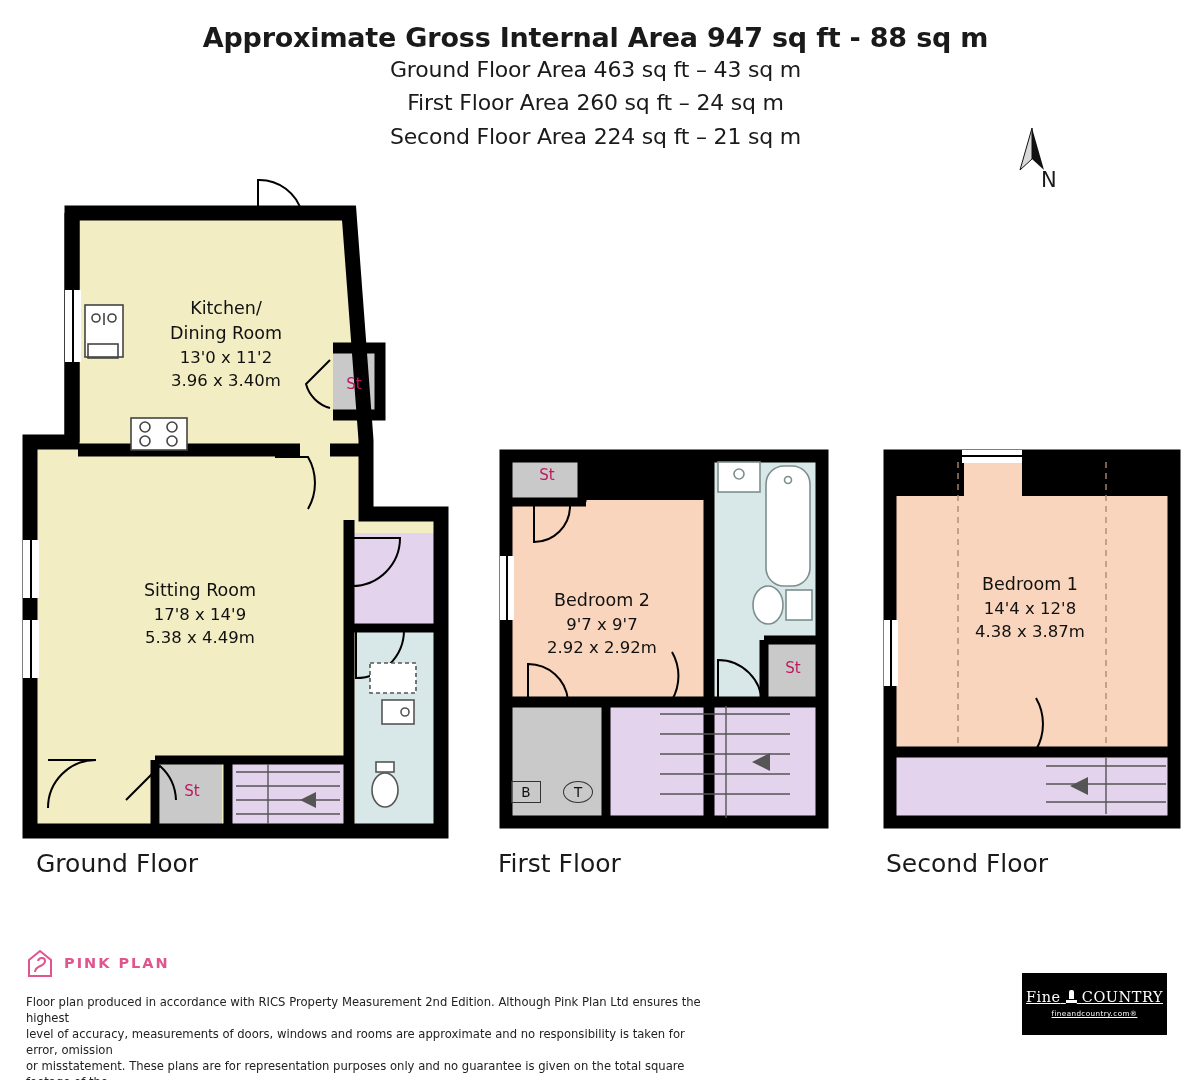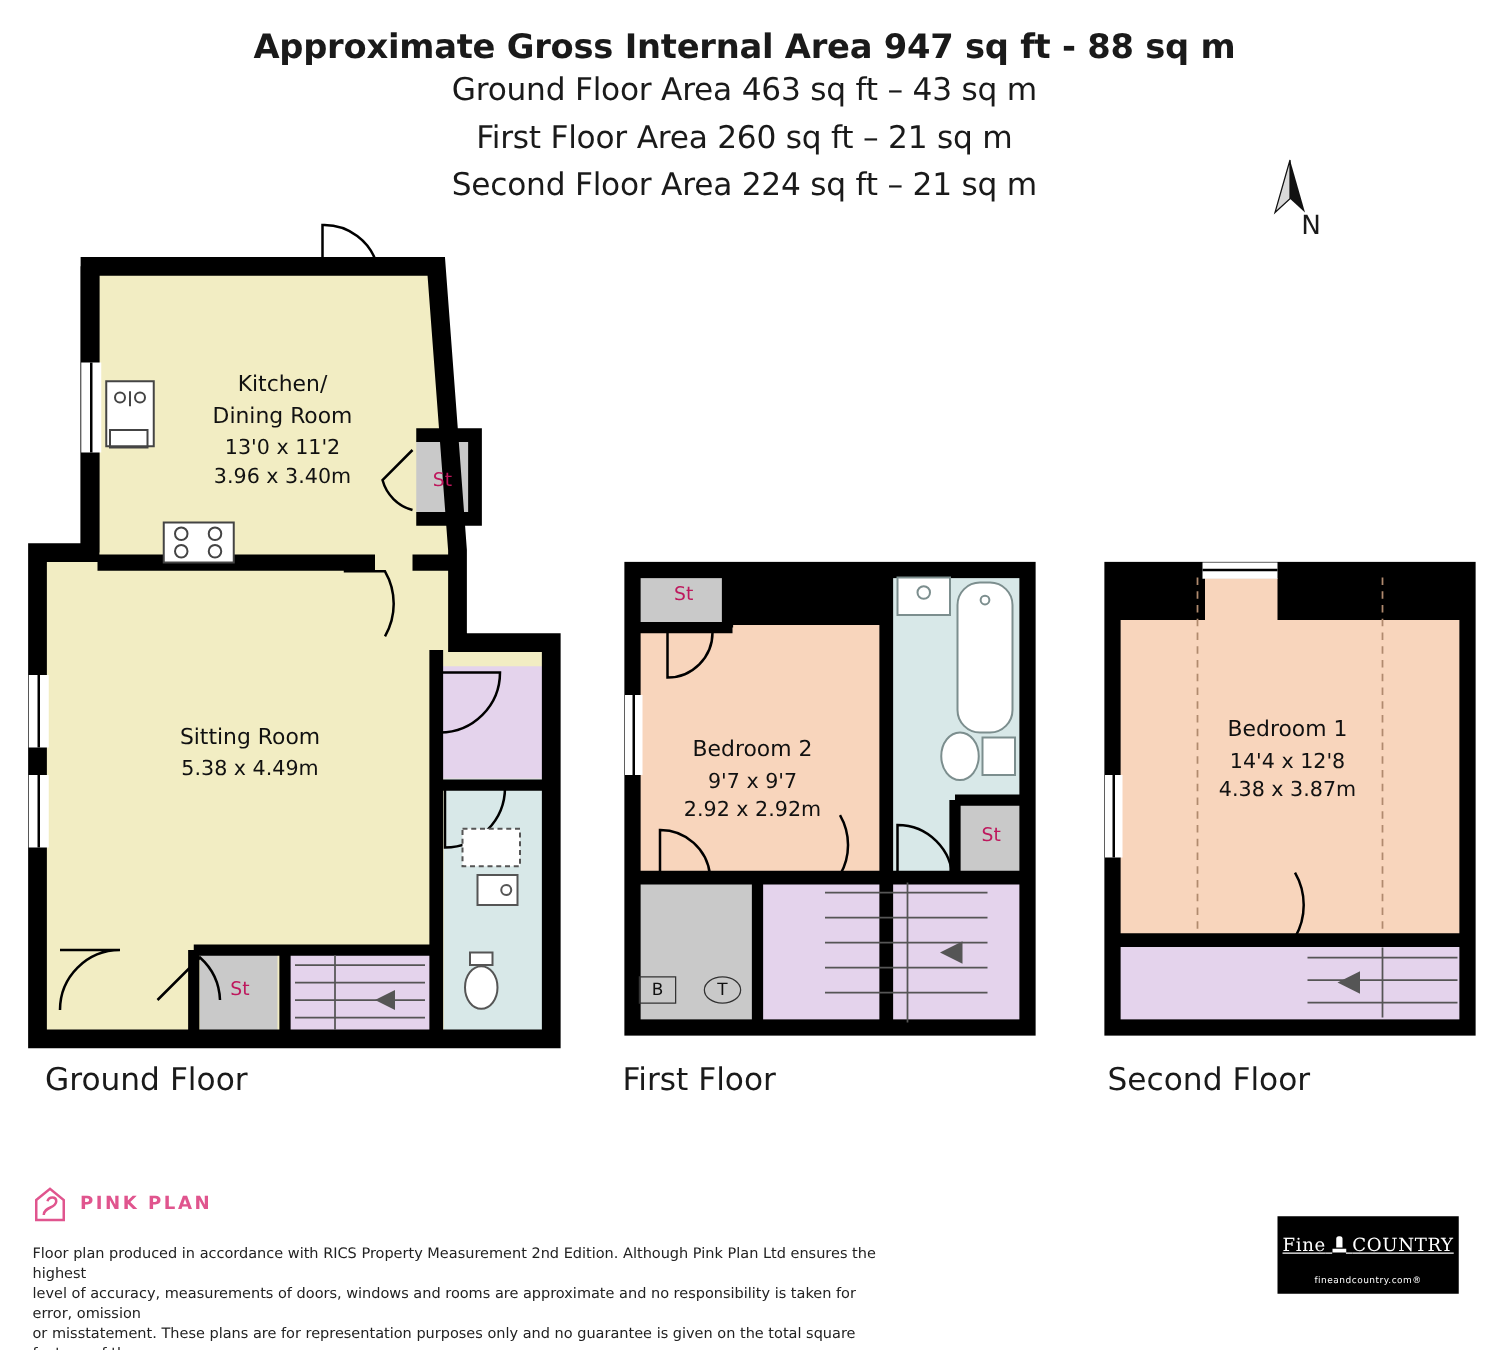--- a/index.html
+++ b/index.html
@@ -25,21 +25,21 @@
     text-align: center;
     padding-top: 22px;
   }
   .header .title {
     font-size: 27px;
     font-weight: bold;
     letter-spacing: -0.2px;
     line-height: 1.15;
   }
   .header .sub {
-    font-size: 25px;
+    font-size: 22px;
     font-weight: normal;
     line-height: 1.52;
     letter-spacing: -0.2px;
   }
 
   
   .north {
     position: absolute;
     left: 1000px;
     top: 126px;
@@ -131,21 +131,22 @@
     font-family: "DejaVu Serif", "Liberation Serif", serif;
     font-size: 14.5px;
     letter-spacing: 0.5px;
     margin-top: 16px;
     white-space: nowrap;
     text-decoration: underline;
   }
   .fnc .fnc2 {
     font-size: 7.2px;
     letter-spacing: 0.4px;
-    margin-top: 14px;
+    margin-top: 4px;
+    text-decoration: underline;
   }
   .fnc .urn {
     display: inline-block;
     width: 11px;
     height: 14px;
     position: relative;
     vertical-align: -2px;
   }
   .fnc .urn:before {
     content: "";
@@ -160,21 +161,21 @@
     left: 0; top: 10px; width: 11px; height: 3px;
     background: #fff;
   }
 </style>
 </head>
 <body>
 
 <div class="header">
   <div class="title">Approximate Gross Internal Area 947 sq ft - 88 sq m</div>
   <div class="sub">Ground Floor Area 463 sq ft – 43 sq m</div>
-  <div class="sub">First Floor Area 260 sq ft – 21 sq m</div>
+  <div class="sub">First Floor Area 260 sq ft – 24 sq m</div>
   <div class="sub">Second Floor Area 224 sq ft – 21 sq m</div>
 </div>
 
 <div class="north">
   <svg width="70" height="50" viewBox="0 0 70 50">
     <polygon points="32,2 44,44 32,33" fill="#111"></polygon>
     <polygon points="32,2 20,44 32,33" fill="#d9d9d9" stroke="#111" stroke-width="1"></polygon>
   </svg>
   <div class="nlabel">N</div>
 </div>
@@ -355,20 +356,21 @@
 
 <div class="roomtext" style="left:98px; top:296px; width:256px;">
   <div class="nm">Kitchen/</div>
   <div class="nm">Dining Room</div>
   <div>13'0 x 11'2</div>
   <div>3.96 x 3.40m</div>
 </div>
 
 <div class="roomtext" style="left:72px; top:578px; width:256px;">
   <div class="nm">Sitting Room</div>
+  <div>17'8 x 14'9</div>
   <div>5.38 x 4.49m</div>
 </div>
 
 <div class="roomtext" style="left:487px; top:588px; width:230px;">
   <div class="nm">Bedroom 2</div>
   <div>9'7 x 9'7</div>
   <div>2.92 x 2.92m</div>
 </div>
 
 <div class="roomtext" style="left:915px; top:572px; width:230px;text-align:center;">

